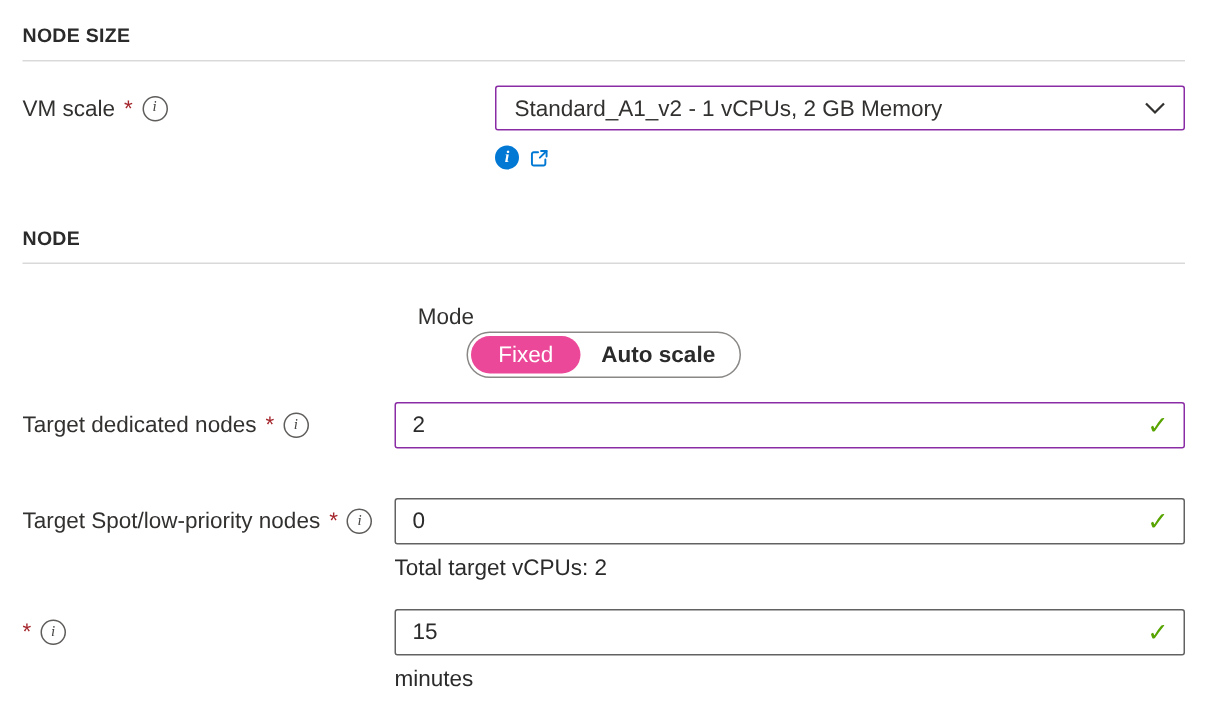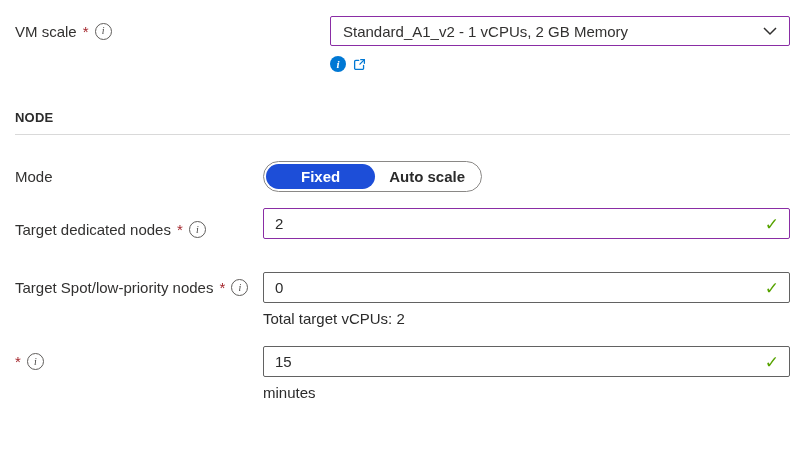--- a/index.html
+++ b/index.html
@@ -46,34 +46,34 @@
     gap:7px; color:#0078d4; font-weight:600; cursor:pointer; width:fit-content;
   }
   .info-filled {
     width:16px; height:16px; border-radius:50%; background:#0078d4; color:#fff;
     display:inline-flex; align-items:center; justify-content:center;
     font-size:11px; font-weight:700; flex:none;
     font-family:"Liberation Serif", serif; font-style:italic;
   }
   .pricing-link { text-decoration:none; color:#0078d4; }
 
-  .row-mode { margin-top:26px; }
+  .row-mode { margin-top:26px;flex-direction:column; }
   .toggle {
     display:inline-flex; align-items:center; height:31px; box-sizing:border-box;
     border:1px solid #8a8886; border-radius:16px; background:#fff; padding:0 2px;
   }
   .toggle-opt {
     display:flex; align-items:center; height:25px; padding:0 14px;
     border-radius:13px; cursor:pointer; color:#2b2b2b; white-space:nowrap;font-weight:bold;
   }
   .toggle-opt.selected {
-    background:#1d4ed8; color:#fff; font-weight:700; padding:0 35px;
+    background:#ec4899; color:#fff; font-weight:400; padding:0 18px;
   }
 
-  .row-dedicated { margin-top:16px;align-items:flex-end; }
+  .row-dedicated { margin-top:16px; }
   .row-spot { margin-top:33px; }
   .row-resize { margin-top:18px; }
 
   .text-input {
     width:100%; height:31px; box-sizing:border-box;
     border:1px solid #626262; border-radius:2px; background:#fff;
     font-family:"Liberation Sans", sans-serif; font-size:15px; color:#2b2b2b;
     padding:0 32px 0 11px; outline:none;
   }
   .text-input.dirty { border-color:#8a2da5; }
@@ -85,20 +85,21 @@
     margin-left:248px; margin-top:6px; text-align:left; line-height:19px;
     color:#2b2b2b;
   }
   .chevron-wrap { flex:none; display:flex; align-items:center; }
 </style>
 </head>
 <body>
 
 <div class="page">
 
+  <div class="section-title">NODE SIZE</div>
 
   <div class="form-row row-vm">
     <div class="label-col">
       <span>VM scale</span>
       <span class="req">*</span>
       <span class="info-icon">i</span>
     </div>
     <div class="field-col">
       <div class="dropdown" role="combobox">
         <span class="dropdown-value">Standard_A1_v2 - 1 vCPUs, 2 GB Memory</span>

